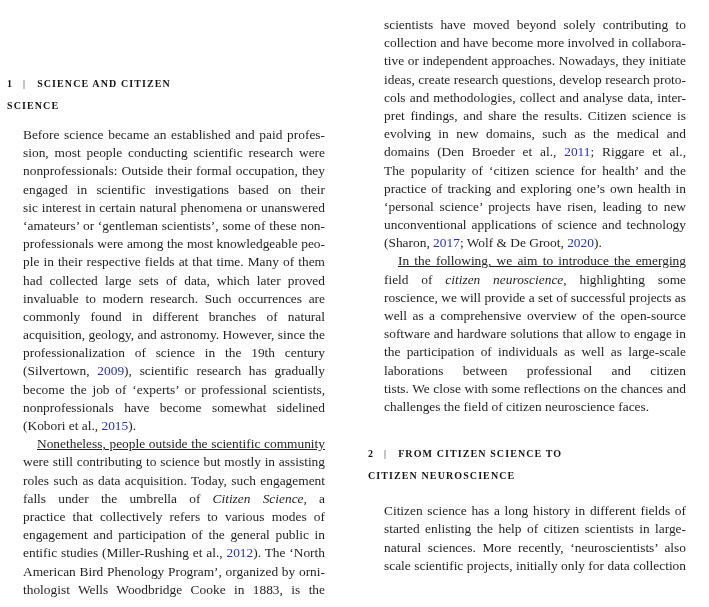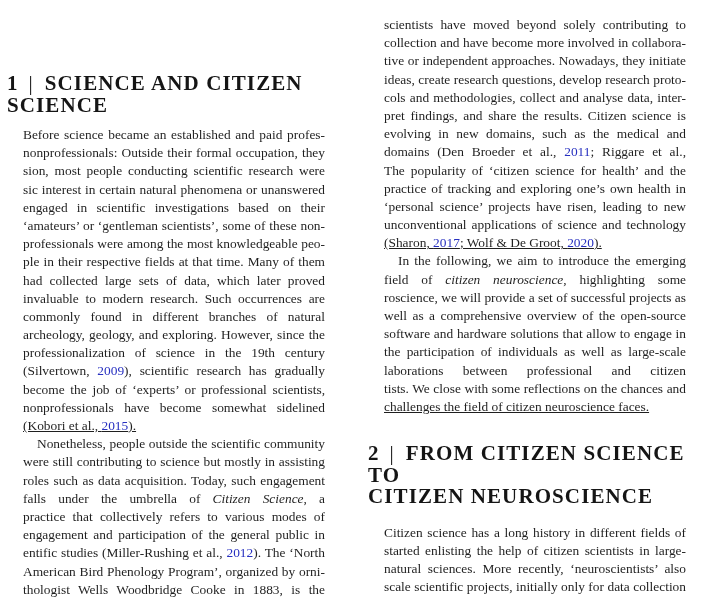--- a/index.html
+++ b/index.html
@@ -18,21 +18,21 @@
     width: 334px;
     height: 607px;
     overflow: hidden;
   }
   .col-left  { left: 7px; }
   .col-right { left: 368px; }
 
   .sec-heading {
     font-weight: bold;
     color: #151515;
-    font-size: 21px;
+    font-size: 10px;
     line-height: 21.5px;
     letter-spacing: 1.1px;
   }
   .left-heading  { margin-top: 73px; }
   .right-heading { margin-top: 27px; }
   .sec-bar {
     font-weight: 400;
     margin: 0 12px 0 10px;
     letter-spacing: 0;
   }
@@ -44,53 +44,53 @@
   .para { margin: 0; }
   .ln {
     font-size: 13.4px;
     line-height: 18.2px;
     height: 18.2px;
     overflow: hidden;
     text-align: justify;
     text-align-last: justify;
     text-justify: inter-word;
   }
-  .ln.last   { text-align-last: left; text-decoration: underline; }
-  .ln.indent { text-indent: 14px; }
+  .ln.last   { text-align-last: left; }
+  .ln.indent { text-indent: 14px; text-decoration: underline; }
 
   .ref-link {
     color: var(--link-color, #2730c0);
     cursor: pointer;
   }
   em { font-style: italic; }
 </style>
 </head>
 <body style="--page-bg: #ffffff; --text-color: #1f1f1f; --link-color: #2730c0;">
 
 <div class="col col-left">
   <div class="sec-heading left-heading">
     <div class="sec-line">
       <span class="sec-num">1</span><span class="sec-bar">|</span><span class="sec-title">SCIENCE AND CITIZEN</span>
     </div>
     <div class="sec-line">SCIENCE</div>
   </div>
   <div class="body-text lc-body">
       <div class="para">
         <div class="ln">Before science became an established and paid profes-</div>
+        <div class="ln">sion, most people conducting scientific research were</div>
         <div class="ln">nonprofessionals: Outside their formal occupation, they</div>
-        <div class="ln">sion, most people conducting scientific research were</div>
+        <div class="ln">engaged in scientific investigations based on their intrin-</div>
         <div class="ln">sic interest in certain natural phenomena or unanswered</div>
-        <div class="ln">engaged in scientific investigations based on their intrin-</div>
         <div class="ln">‘amateurs’ or ‘gentleman scientists’, some of these non-</div>
         <div class="ln">professionals were among the most knowledgeable peo-</div>
         <div class="ln">ple in their respective fields at that time. Many of them</div>
         <div class="ln">had collected large sets of data, which later proved</div>
         <div class="ln">invaluable to modern research. Such occurrences are</div>
         <div class="ln">commonly found in different branches of natural science,</div>
-        <div class="ln">archeology, geology, and exploring. However, since the</div>
+        <div class="ln">acquisition, geology, and astronomy. However, since the</div>
         <div class="ln">professionalization of science in the 19th century</div>
         <div class="ln">(Silvertown, <span class="ref-link">2009</span>), scientific research has gradually</div>
         <div class="ln">become the job of ‘experts’ or professional scientists, and</div>
         <div class="ln">nonprofessionals have become somewhat sidelined</div>
         <div class="ln last">(Kobori et al., <span class="ref-link">2015</span>).</div>
       </div>
       <div class="para">
         <div class="ln indent">Nonetheless, people outside the scientific community</div>
         <div class="ln">were still contributing to science but mostly in assisting</div>
         <div class="ln">roles such as data acquisition. Today, such engagement</div>

